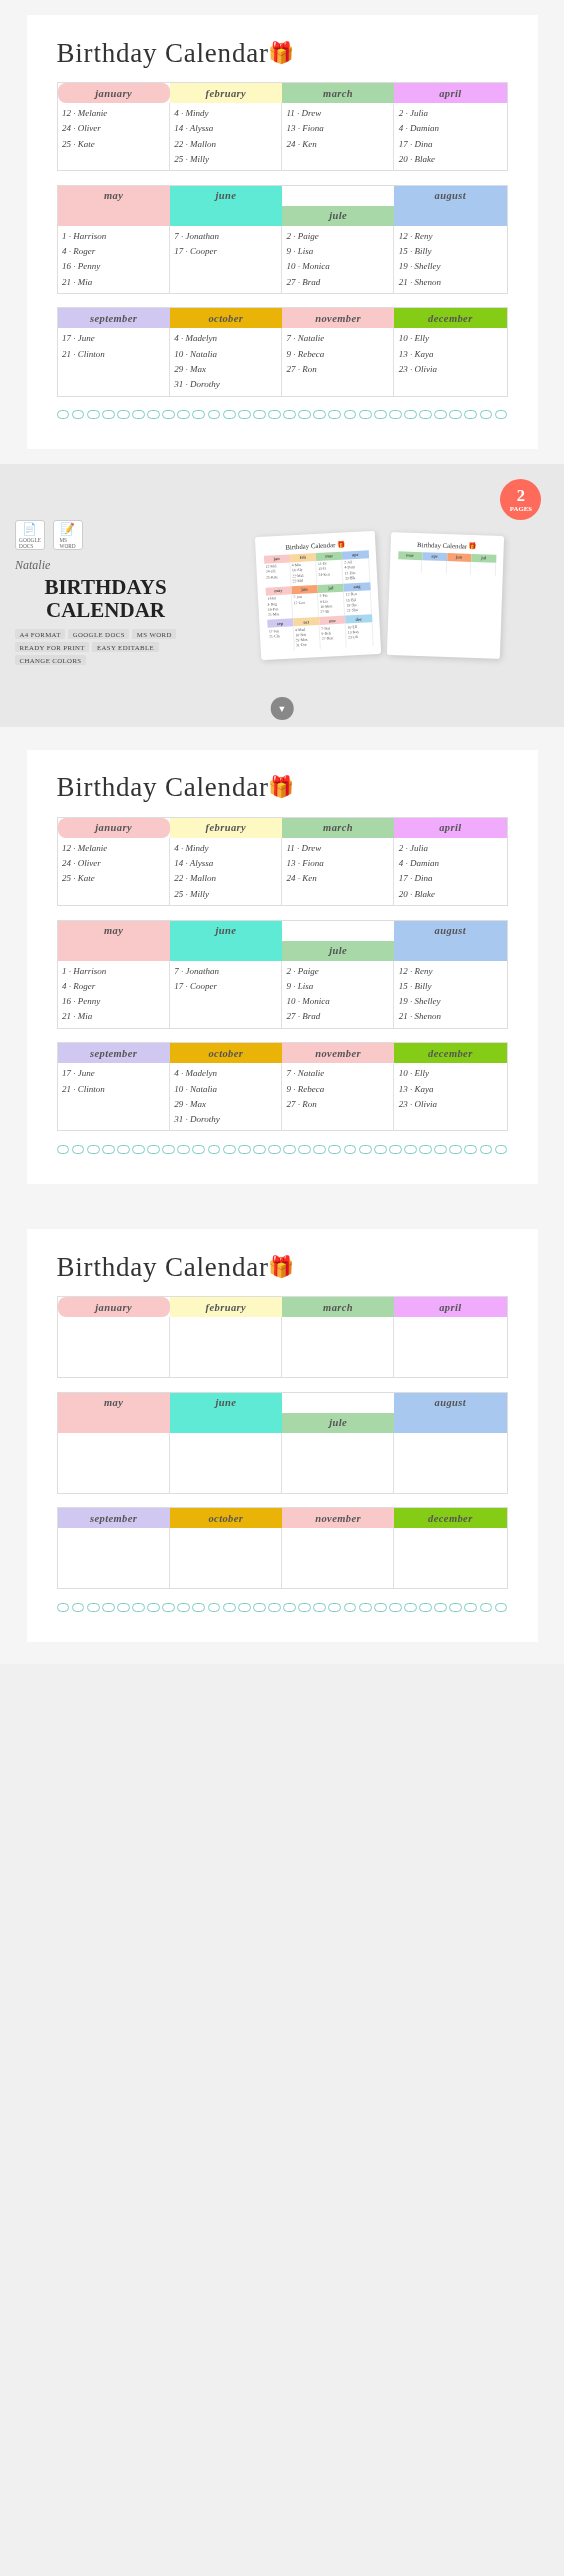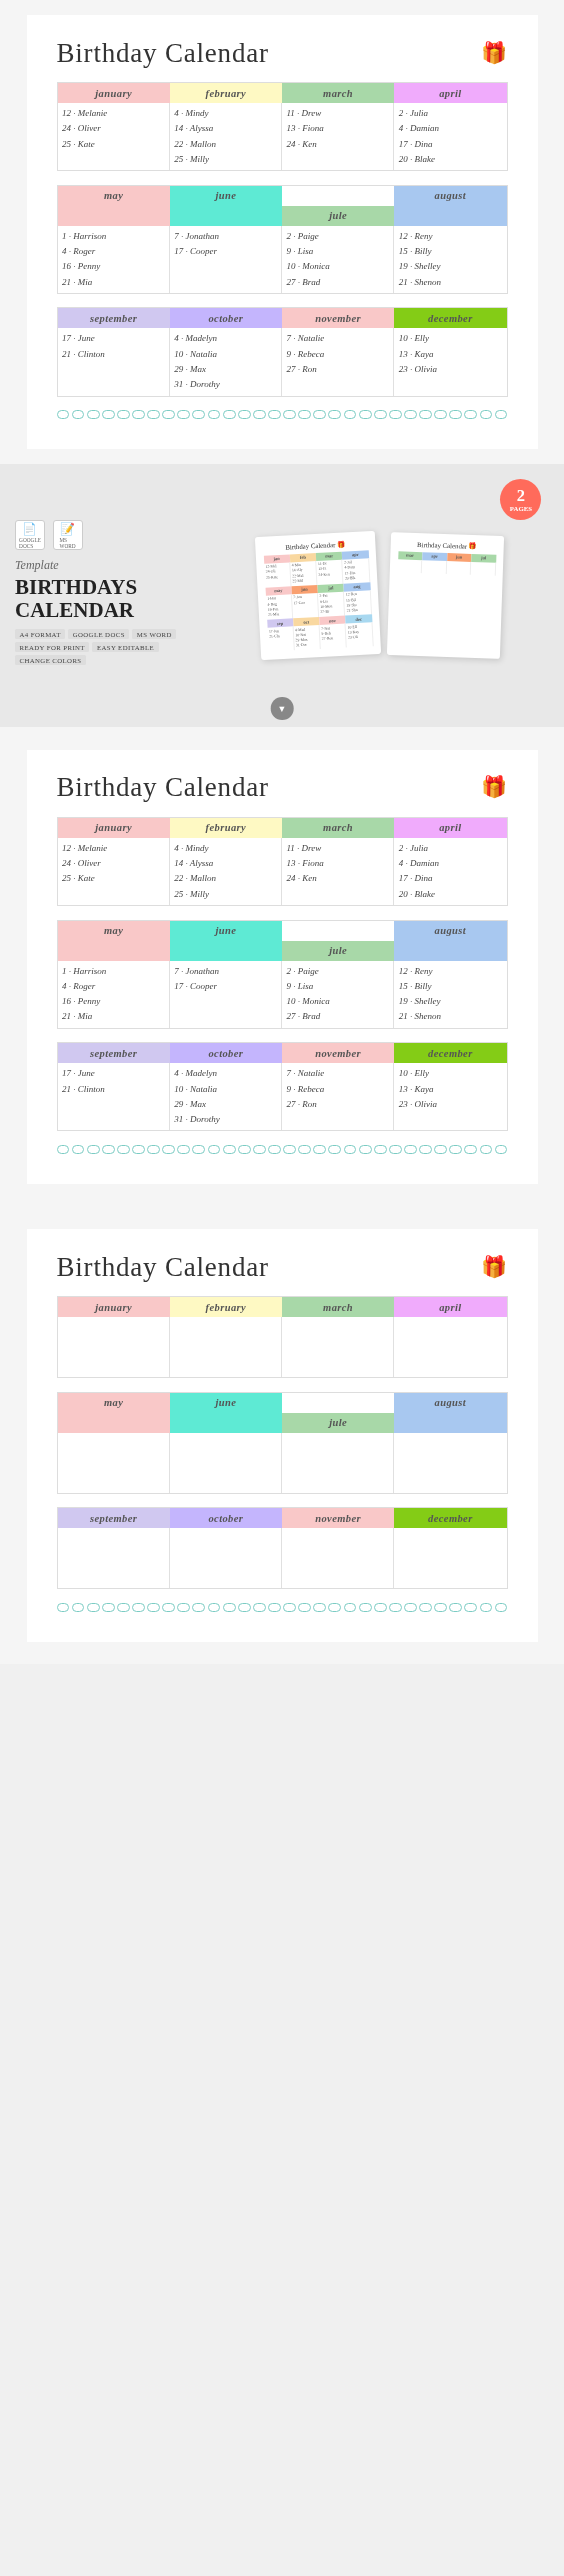--- a/index.html
+++ b/index.html
@@ -21,22 +21,22 @@
     .page-wrapper {
       background: #f5f5f5;
       padding: 15px 0;
     }
 
     .title-area {
       text-align: center;
       margin-bottom: 13.5px;
       display: flex;
       align-items: center;
-      justify-content: space-between;
-      gap: 10px;
+      justify-content: flex-start;
+      gap: 0;
     }
 
     .title-text {
       font-family: 'Georgia', cursive;
       font-size: 27px;
       color: #333;
       letter-spacing: 0.8px;
     }
 
     .gift-icon {
@@ -57,30 +57,30 @@
     .cal-header {
       text-align: center;
       padding: 4.5px 3px;
       font-size: 10.5px;
       font-style: italic;
       color: #fff;
       font-weight: bold;
       letter-spacing: 0.4px;
     }
 
-    .cal-header.jan { background: #f9c8c8; color: #555; }
+    .cal-header.jan { background: #f9c8c8; color: #555; border-radius: 8px; }
     .cal-header.feb { background: #fef9c3; color: #555; }
     .cal-header.mar { background: #a8d8a8; color: #555; }
     .cal-header.apr { background: #f0abfc; color: #555; }
     .cal-header.may { background: #f9c8c8; color: #555; }
     .cal-header.jun { background: #5eead4; color: #555; }
     .cal-header.jul { background: #a8d8a8; color: #555; margin-top: 20px; }
     .cal-header.aug { background: #a8c8f0; color: #555; }
     .cal-header.sep { background: #d0c8f0; color: #555; font-style: italic; }
-    .cal-header.oct { background: #c4b5fd; color: #555; }
+    .cal-header.oct { background: #eab308; color: #555; }
     .cal-header.nov { background: #f9c8c8; color: #555; }
     .cal-header.dec { background: #84cc16; color: #555; }
 
     .cal-col {
       border-right: 0.8px solid #e0e0e0;
       padding: 3px 4.5px;
       min-height: 60px;
     }
     .cal-col:last-child { border-right: none; }
 
@@ -115,20 +115,21 @@
       color: #666;
       margin-bottom: 3px;
     }
 
     .promo-title {
       font-size: 21px;
       font-weight: 900;
       color: #222;
       line-height: 1.1;
       margin-bottom: 7.5px;
+      text-align: center;
     }
 
     .promo-badges {
       display: flex;
       flex-wrap: wrap;
       gap: 3px;
       margin-bottom: 6px;
     }
 
     .badge {
@@ -442,21 +443,21 @@
       <div class="format-icon">
         <span style="font-size:12px;">📄</span>
         <span style="font-size:5.3px;">GOOGLE<br>DOCS</span>
       </div>
       <div class="format-icon">
         <span style="font-size:12px;">📝</span>
         <span style="font-size:5.3px;">MS<br>WORD</span>
       </div>
     </div>
 
-    <div class="promo-label">Template</div>
+    <div class="promo-label">Natalie</div>
     <div class="promo-title">BIRTHDAYS CALENDAR</div>
 
     <div class="promo-badges">
       <span class="badge">A4 FORMAT</span>
       <span class="badge">GOOGLE DOCS</span>
       <span class="badge">MS WORD</span>
       <span class="badge">READY FOR PRINT</span>
       <span class="badge">EASY EDITABLE</span>
       <span class="badge">CHANGE COLORS</span>
     </div>

